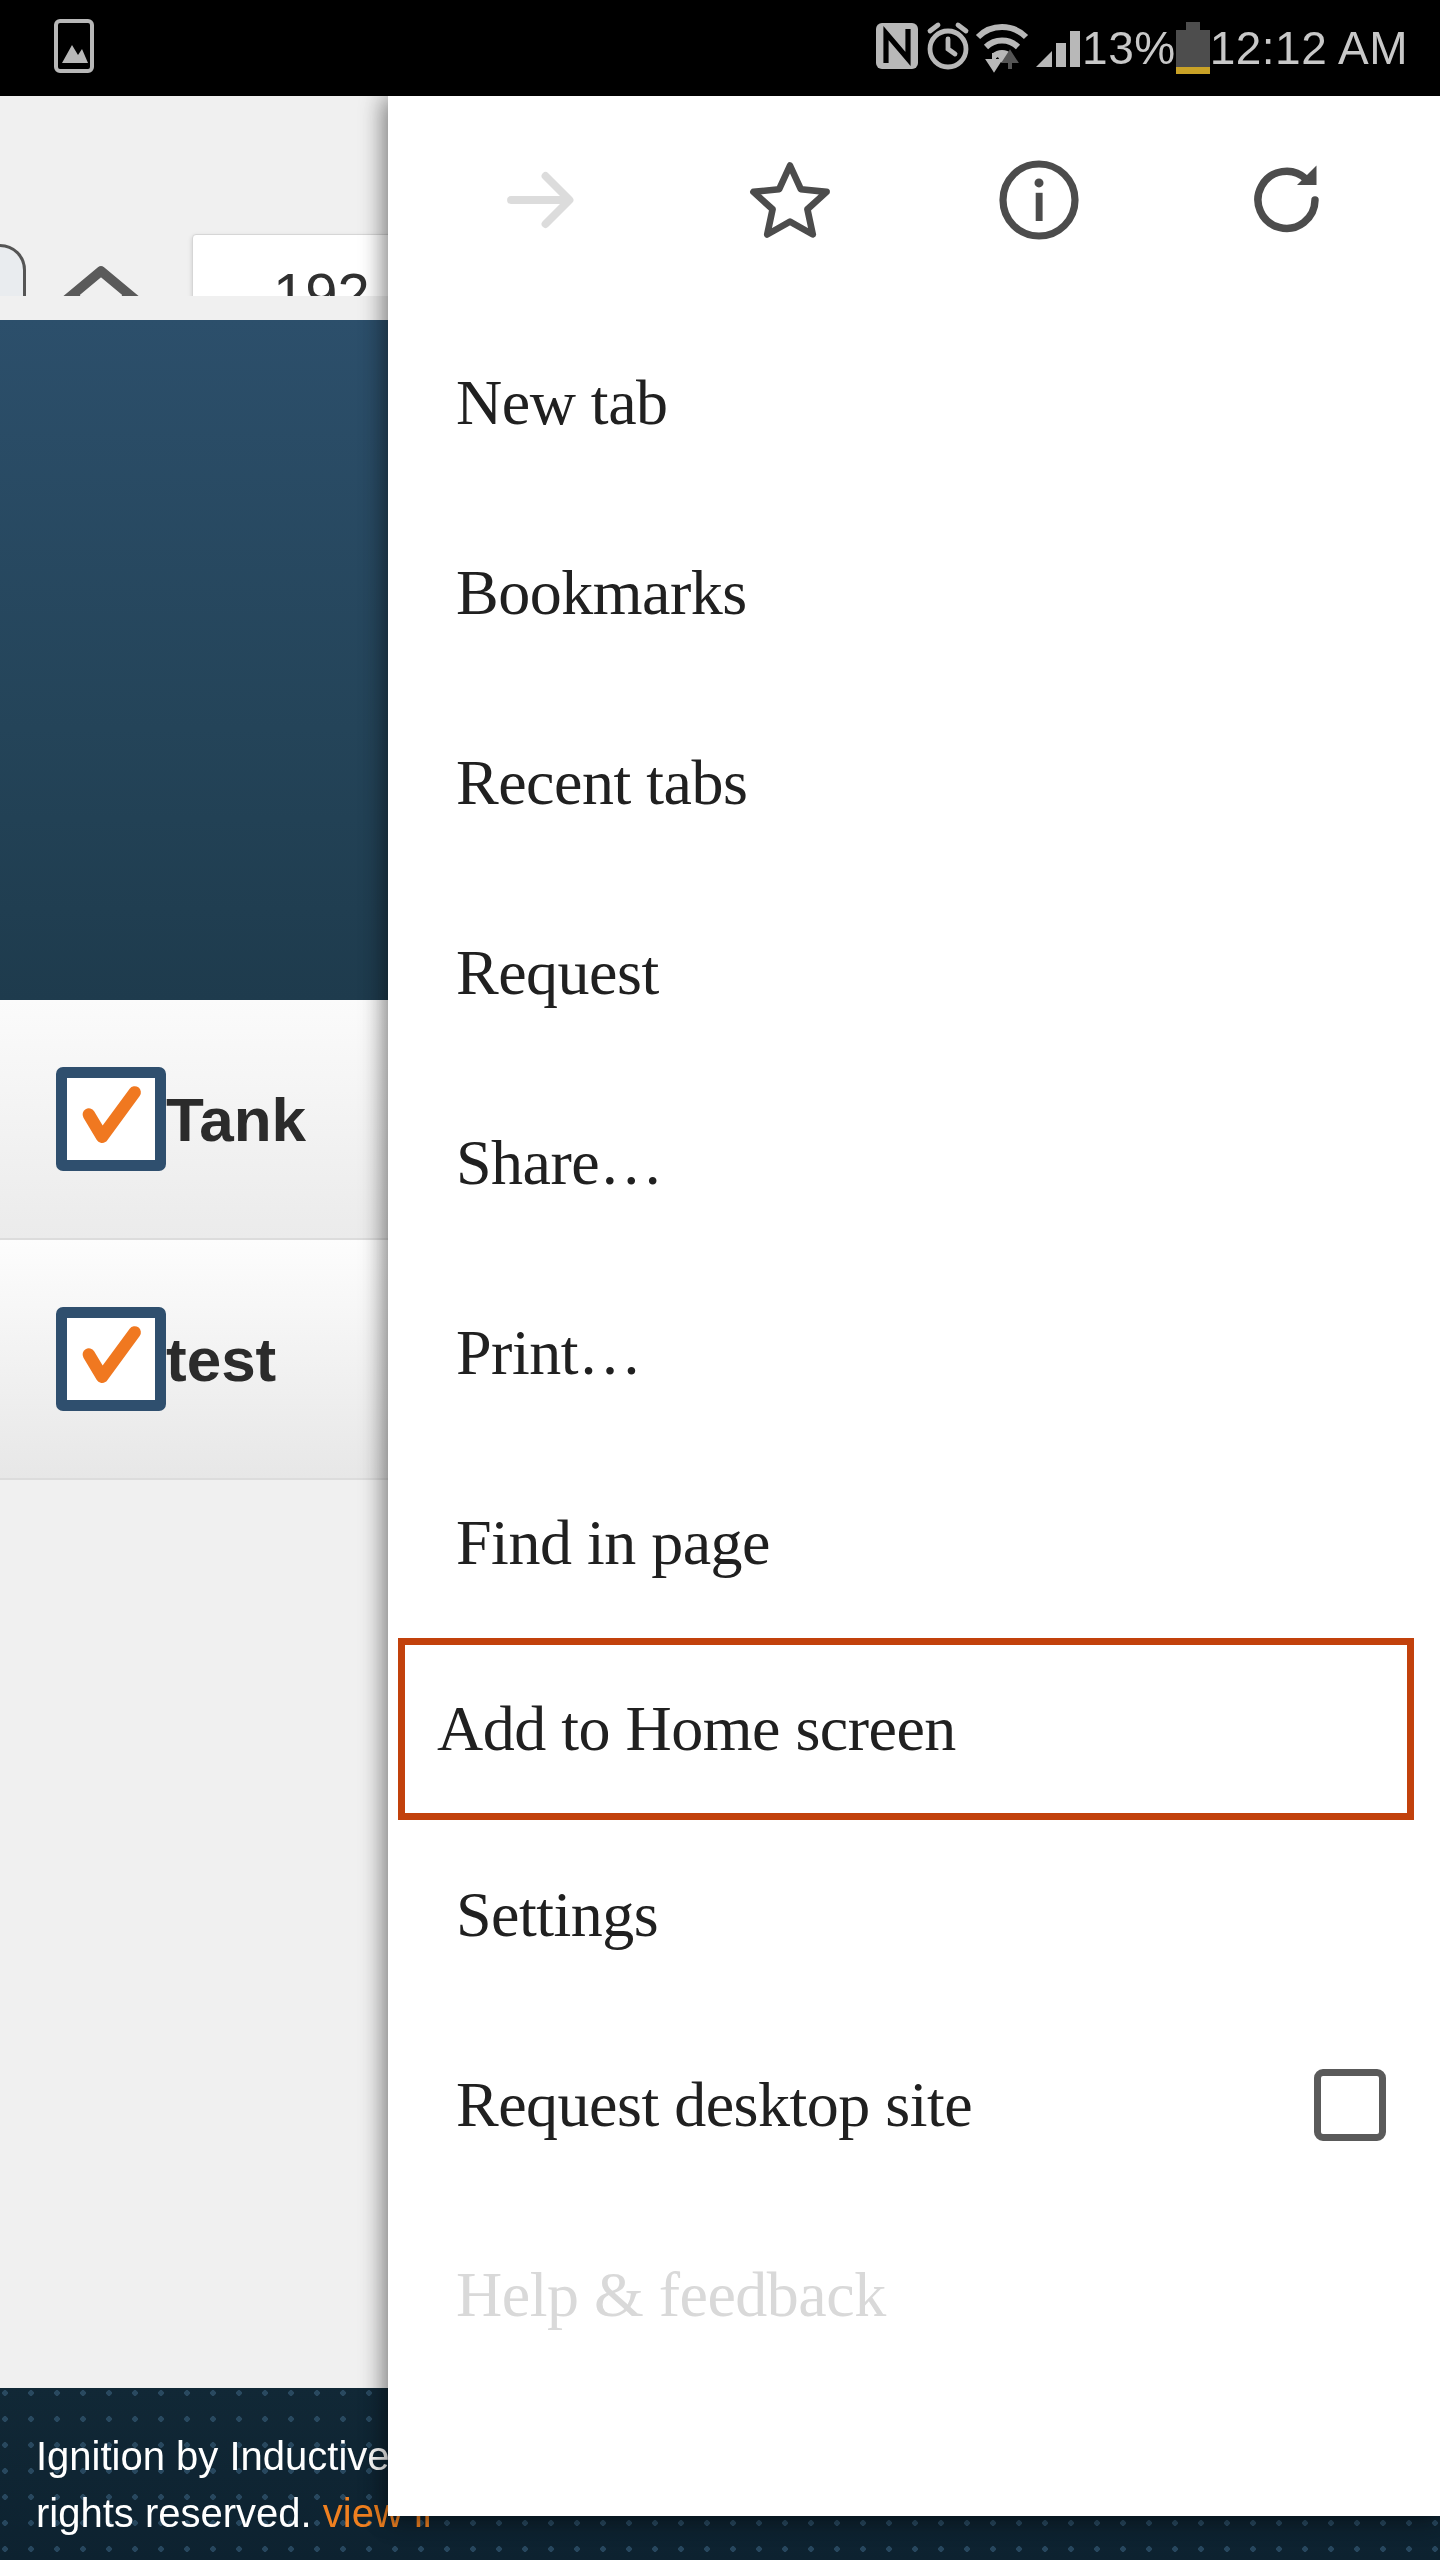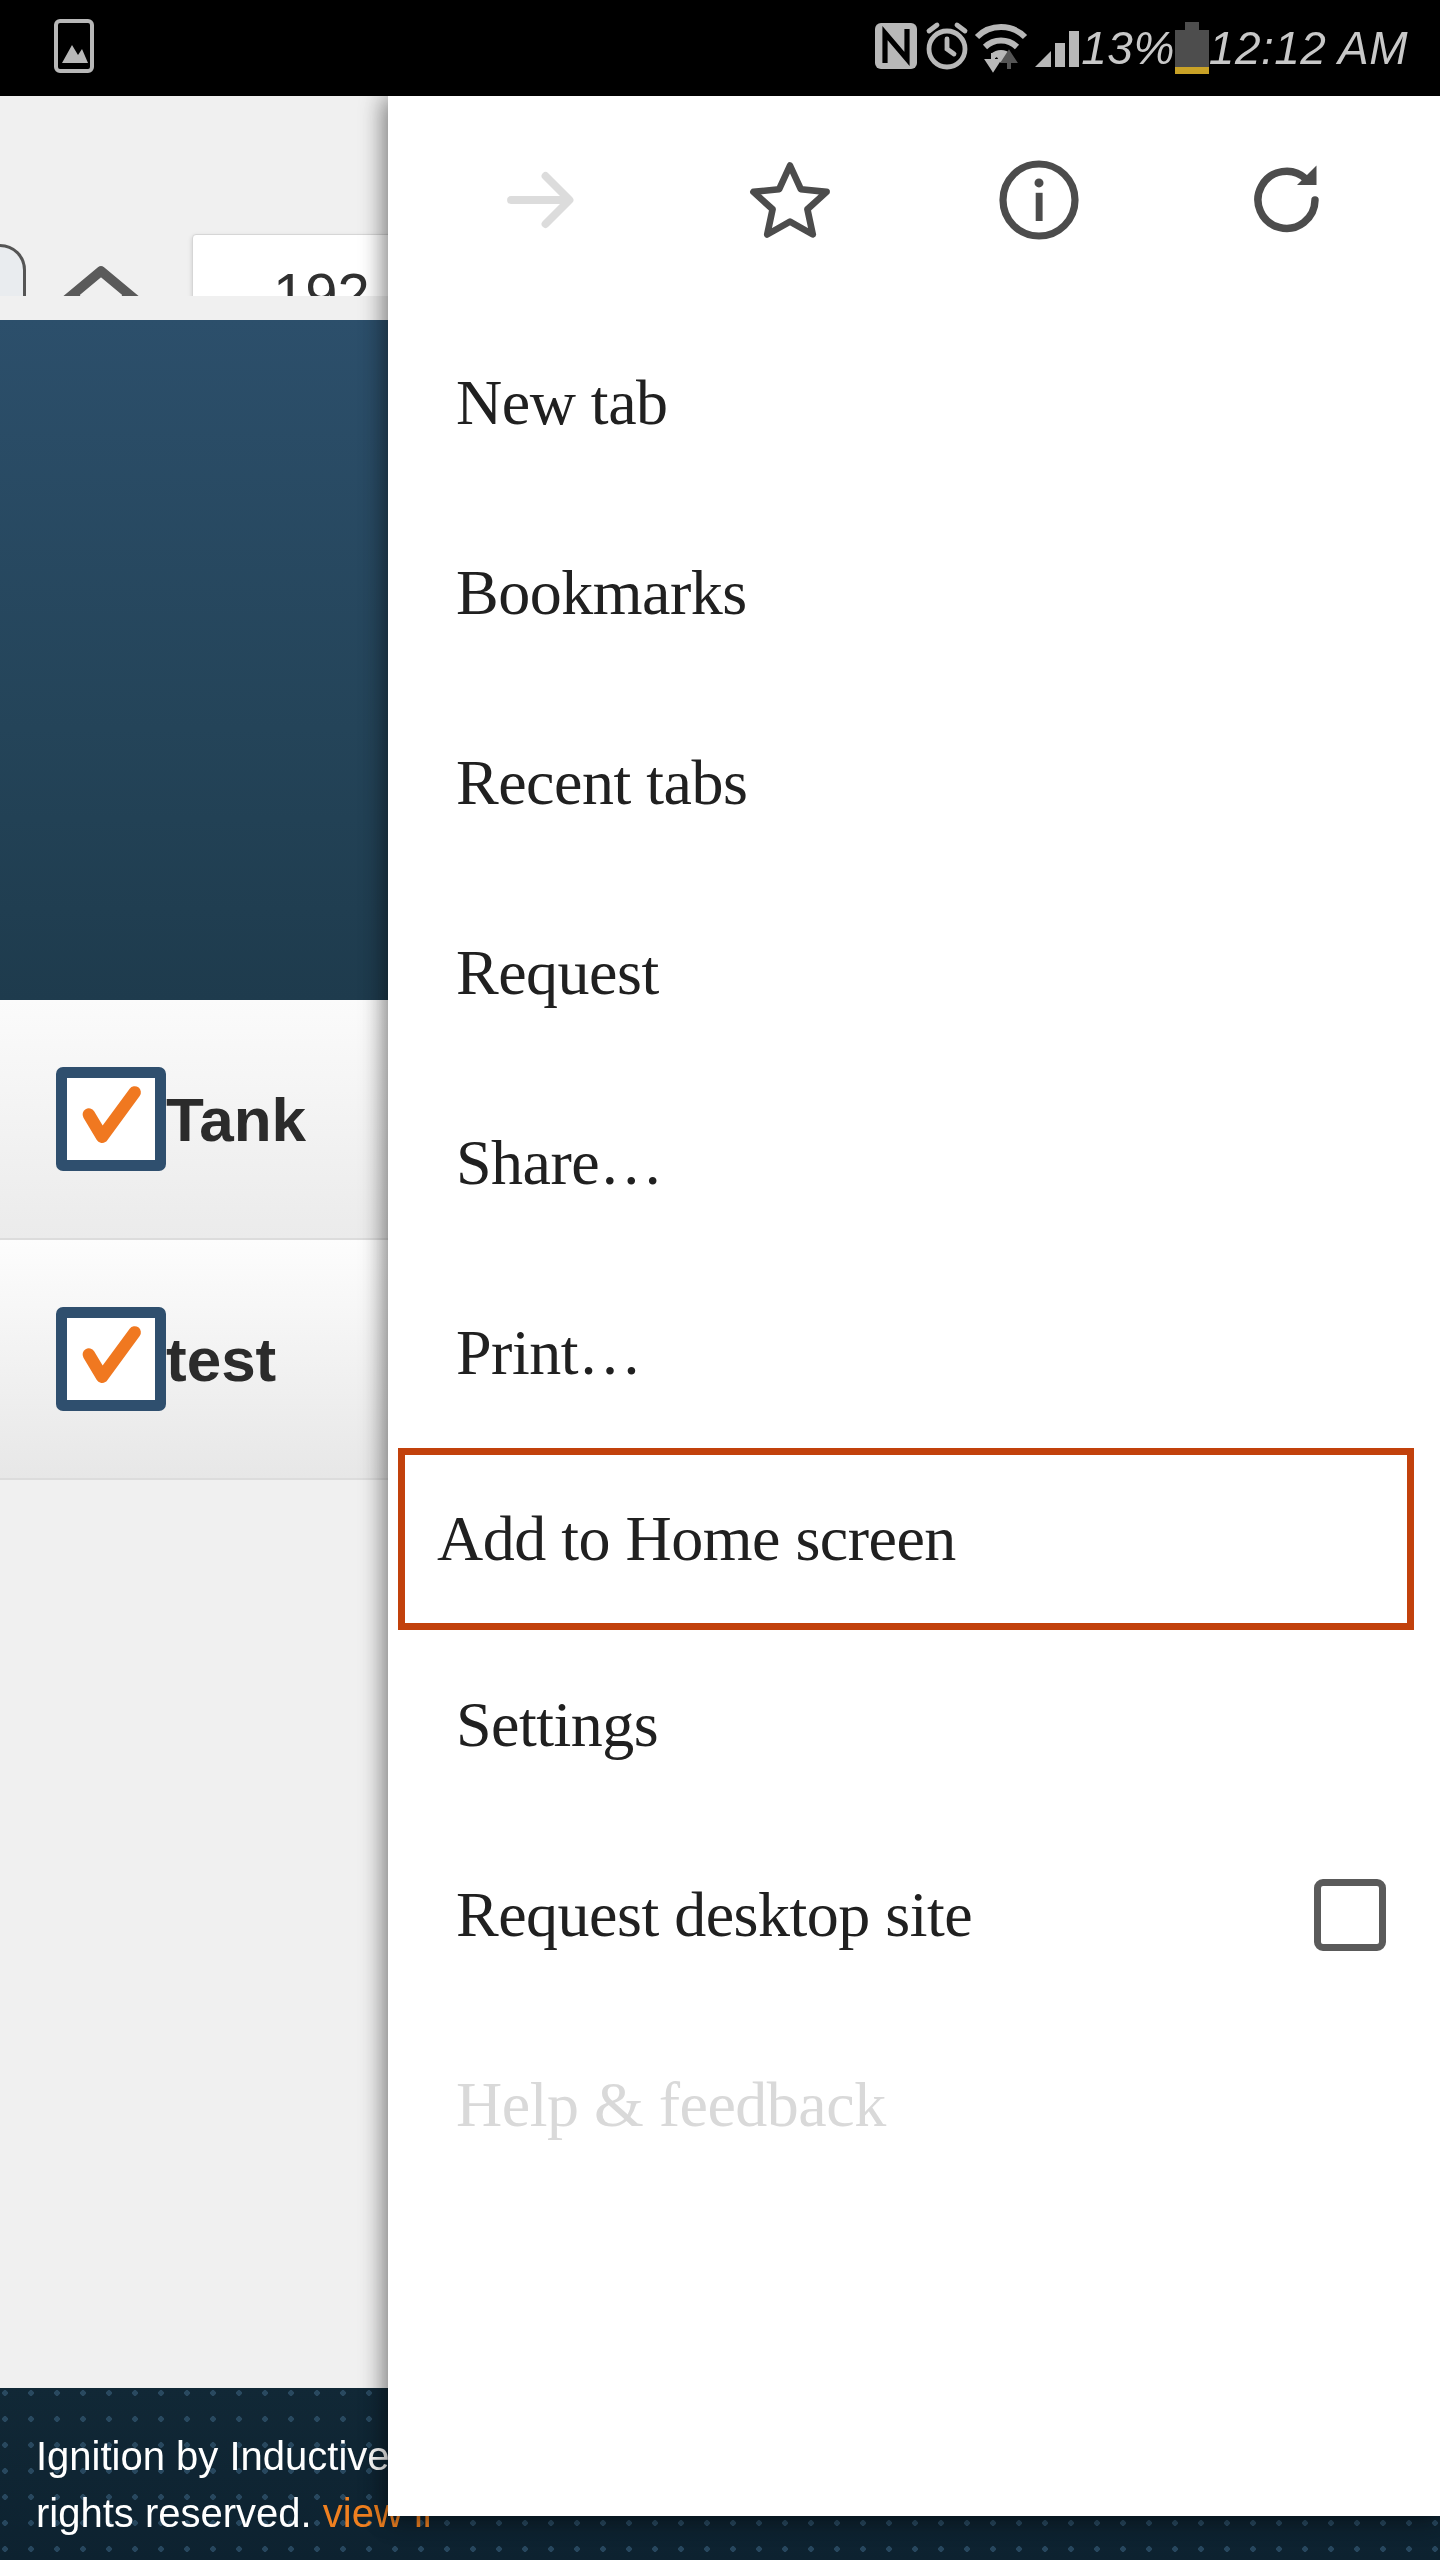--- a/index.html
+++ b/index.html
@@ -18,21 +18,21 @@
   
   .statusbar {
     position:absolute; top:0; left:0;
     width:1440px; height:96px;
     background:#000;
     display:flex; align-items:center;
   }
   .sb-left { margin-left:50px; display:flex; align-items:center; }
   .sb-right {
     margin-left:auto; margin-right:32px;
-    display:flex; align-items:center; font-style:italic;
+    display:flex; align-items:center; 
   }
   .sb-icon { display:block; }
   .sb-text {
     color:#c8c8c8; font-size:46px;
     font-family:"Liberation Sans", sans-serif;
     letter-spacing:0.5px; white-space:nowrap;
   }
   .battery-wrap { position:relative; width:34px; height:52px; }
   .battery-body {
     position:absolute; left:0; top:8px;
@@ -353,20 +353,23 @@
       </div>
 
       <div class="menu-item">
         <span class="menu-item-label">Share…</span>
       </div>
 
       <div class="menu-item">
         <span class="menu-item-label">Print…</span>
       </div>
 
+      <div class="menu-item">
+        <span class="menu-item-label">Find in page</span>
+      </div>
 
       <div class="menu-item highlight">
         <span class="menu-item-label">Add to Home screen</span>
       </div>
 
       <div class="menu-item">
         <span class="menu-item-label">Settings</span>
       </div>
 
       <div class="menu-item">

